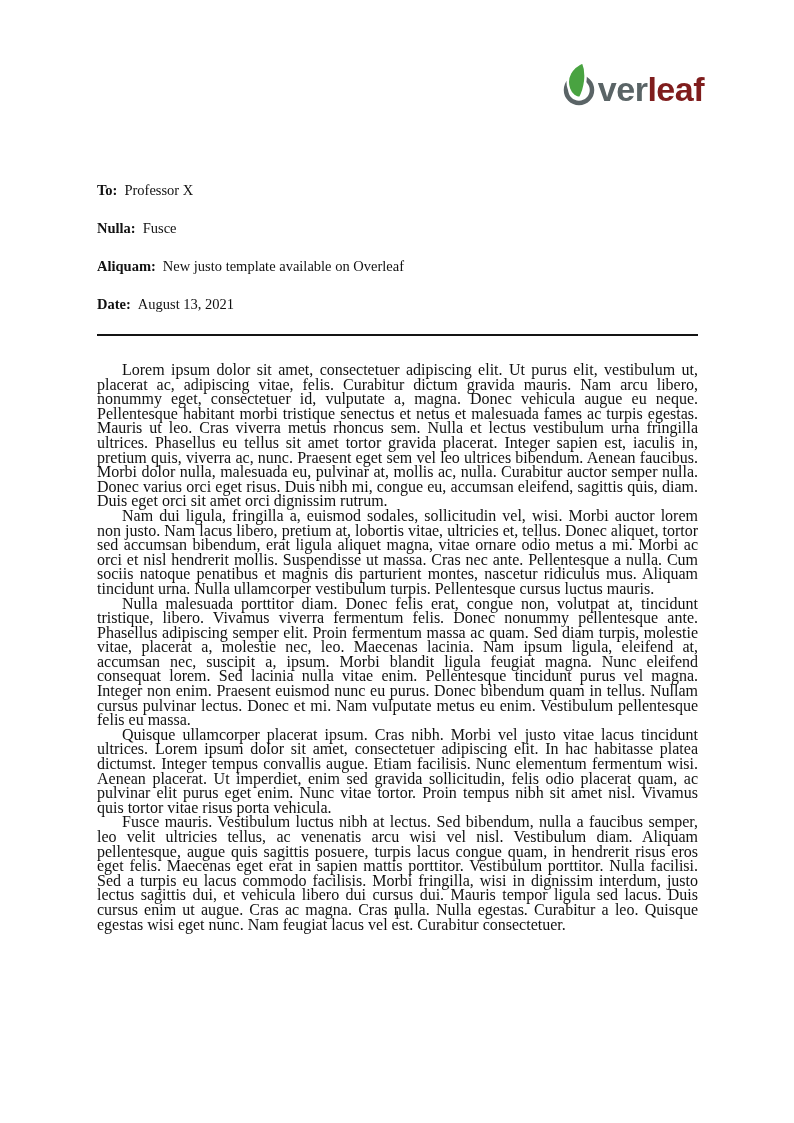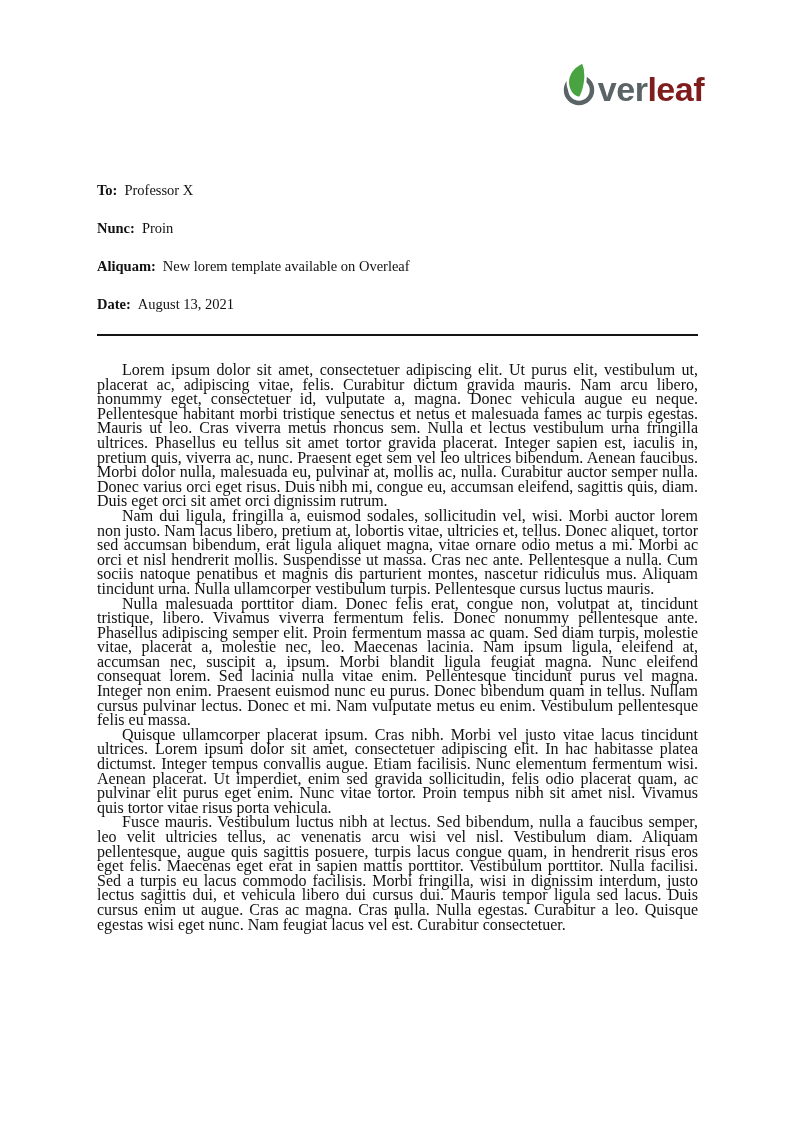--- a/index.html
+++ b/index.html
@@ -97,24 +97,24 @@
       <span style="color:#5a6466">ver</span>
         <span style="color:#7f1d1d">leaf</span>
     </div>
   </div>
 
   <div class="memo-head">
     <p class="memo-row">
       <span class="memo-label">To:</span><span class="memo-value">Professor X</span>
     </p>
     <p class="memo-row">
-      <span class="memo-label">Nunc:</span><span class="memo-value">Proin</span>
+      <span class="memo-label">Nulla:</span><span class="memo-value">Fusce</span>
     </p>
     <p class="memo-row">
-      <span class="memo-label">Aliquam:</span><span class="memo-value">New lorem template available on Overleaf</span>
+      <span class="memo-label">Aliquam:</span><span class="memo-value">New justo template available on Overleaf</span>
     </p>
     <p class="memo-row">
       <span class="memo-label">Date:</span><span class="memo-value">August 13, 2021</span>
     </p>
   </div>
 
   <hr class="rule">
 
   <div class="memo-body" lang="la">
     <p>Lorem ipsum dolor sit amet, consectetuer adipiscing elit. Ut purus elit, vestibulum ut, placerat ac, adipiscing vitae, felis. Curabitur dictum gravida mauris. Nam arcu libero, nonummy eget, consectetuer id, vulputate a, magna. Donec vehicula augue eu neque. Pellentesque habitant morbi tristique senectus et netus et malesuada fames ac turpis egestas. Mauris ut leo. Cras viverra metus rhoncus sem. Nulla et lectus vestibulum urna fringilla ultrices. Phasellus eu tellus sit amet tortor gravida placerat. Integer sapien est, iaculis in, pretium quis, viverra ac, nunc. Praesent eget sem vel leo ultrices bibendum. Aenean faucibus. Morbi dolor nulla, malesuada eu, pulvinar at, mollis ac, nulla. Curabitur auctor semper nulla. Donec varius orci eget risus. Duis nibh mi, congue eu, accumsan eleifend, sagittis quis, diam. Duis eget orci sit amet orci dignissim rutrum.</p>

